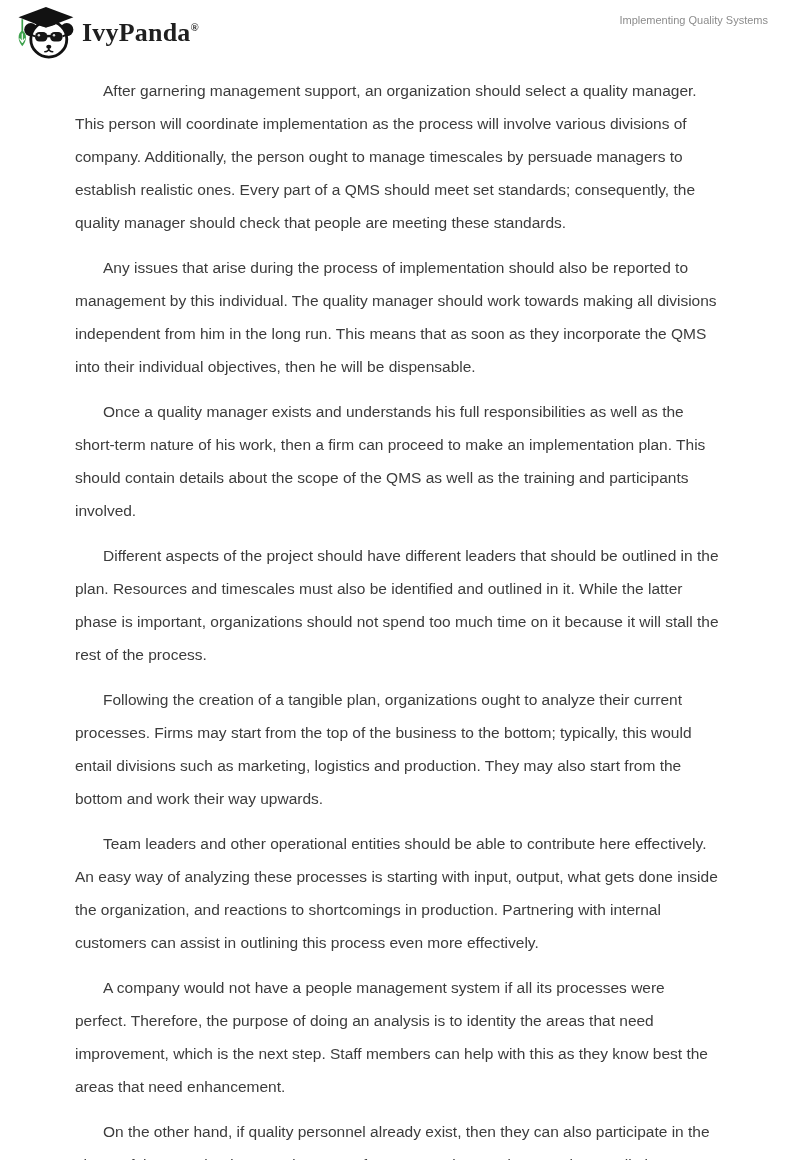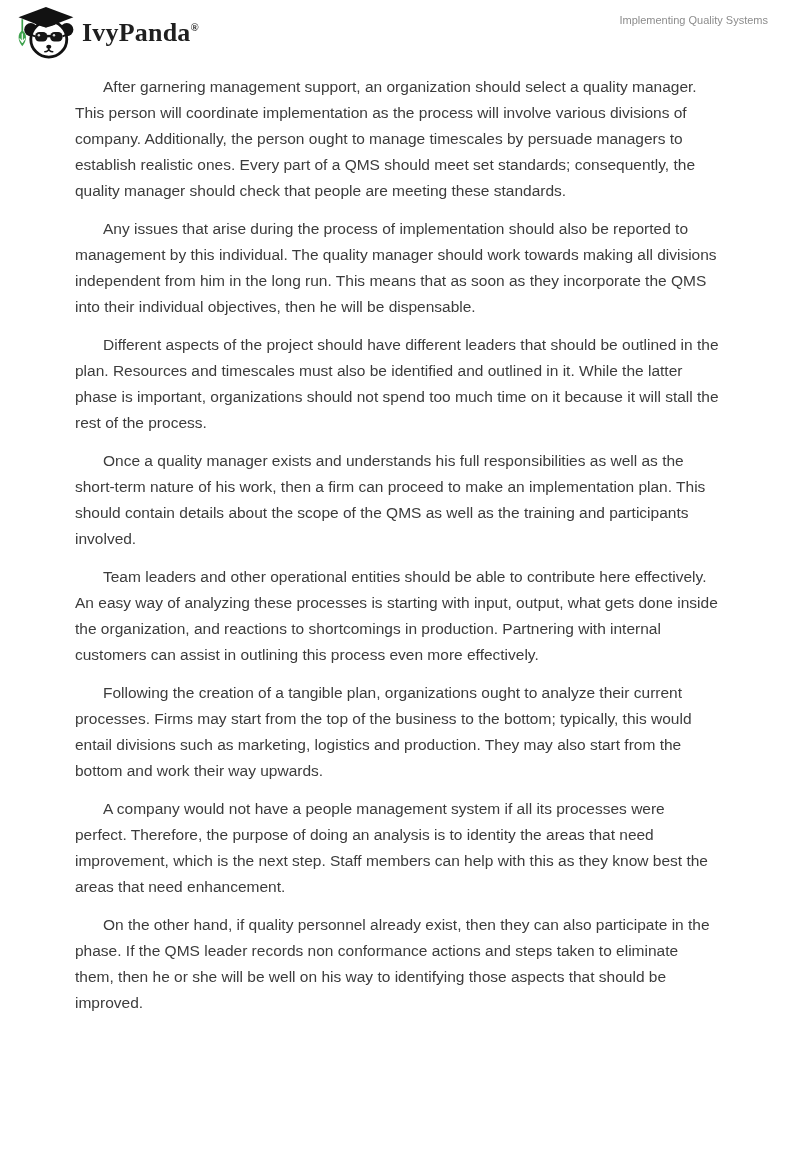--- a/index.html
+++ b/index.html
@@ -53,21 +53,21 @@
   }
   
   .essay {
     position: absolute;
     top: 74px;
     left: 75px;
     width: 645px;
   }
   .essay p.para {
     font-size: 15.5px;
-    line-height: 26px;
+    line-height: 33px;
     color: #3c3c3c;
     text-indent: 28px;
     margin-bottom: 12px;
     text-align: left;
   }
   
   .footer {
     position: absolute;
     right: 32px;
     bottom: 16px;
@@ -112,22 +112,22 @@
         <path d="M8,29.5 L8,38.5 M8,38.5 L5.4,34.8 M8,38.5 L10.6,34.8" stroke="#ffffff" stroke-width="1.2" fill="none" stroke-linecap="round"></path>
       </svg>
       <span class="brand-text"><span>IvyPanda</span><sup>®</sup></span>
     </div>
     <div class="doc-title">Implementing Quality Systems</div>
   </header>
 
   <main class="essay">
       <p class="para">After garnering management support, an organization should select a quality manager. This person will coordinate implementation as the process will involve various divisions of company. Additionally, the person ought to manage timescales by persuade managers to establish realistic ones. Every part of a QMS should meet set standards; consequently, the quality manager should check that people are meeting these standards.</p>
       <p class="para">Any issues that arise during the process of implementation should also be reported to management by this individual. The quality manager should work towards making all divisions independent from him in the long run. This means that as soon as they incorporate the QMS into their individual objectives, then he will be dispensable.</p>
+      <p class="para">Once a quality manager exists and understands his full responsibilities as well as the short-term nature of his work, then a firm can proceed to make an implementation plan. This should contain details about the scope of the QMS as well as the training and participants involved.</p>
       <p class="para">Different aspects of the project should have different leaders that should be outlined in the plan. Resources and timescales must also be identified and outlined in it. While the latter phase is important, organizations should not spend too much time on it because it will stall the rest of the process.</p>
-      <p class="para">Once a quality manager exists and understands his full responsibilities as well as the short-term nature of his work, then a firm can proceed to make an implementation plan. This should contain details about the scope of the QMS as well as the training and participants involved.</p>
+      <p class="para">Following the creation of a tangible plan, organizations ought to analyze their current processes. Firms may start from the top of the business to the bottom; typically, this would entail divisions such as marketing, logistics and production. They may also start from the bottom and work their way upwards.</p>
       <p class="para">Team leaders and other operational entities should be able to contribute here effectively. An easy way of analyzing these processes is starting with input, output, what gets done inside the organization, and reactions to shortcomings in production. Partnering with internal customers can assist in outlining this process even more effectively.</p>
-      <p class="para">Following the creation of a tangible plan, organizations ought to analyze their current processes. Firms may start from the top of the business to the bottom; typically, this would entail divisions such as marketing, logistics and production. They may also start from the bottom and work their way upwards.</p>
       <p class="para">A company would not have a people management system if all its processes were perfect. Therefore, the purpose of doing an analysis is to identity the areas that need improvement, which is the next step. Staff members can help with this as they know best the areas that need enhancement.</p>
       <p class="para">On the other hand, if quality personnel already exist, then they can also participate in the phase. If the QMS leader records non conformance actions and steps taken to eliminate them, then he or she will be well on his way to identifying those aspects that should be improved.</p>
     </main>
 
 
 </div>
 
 </body></html>

